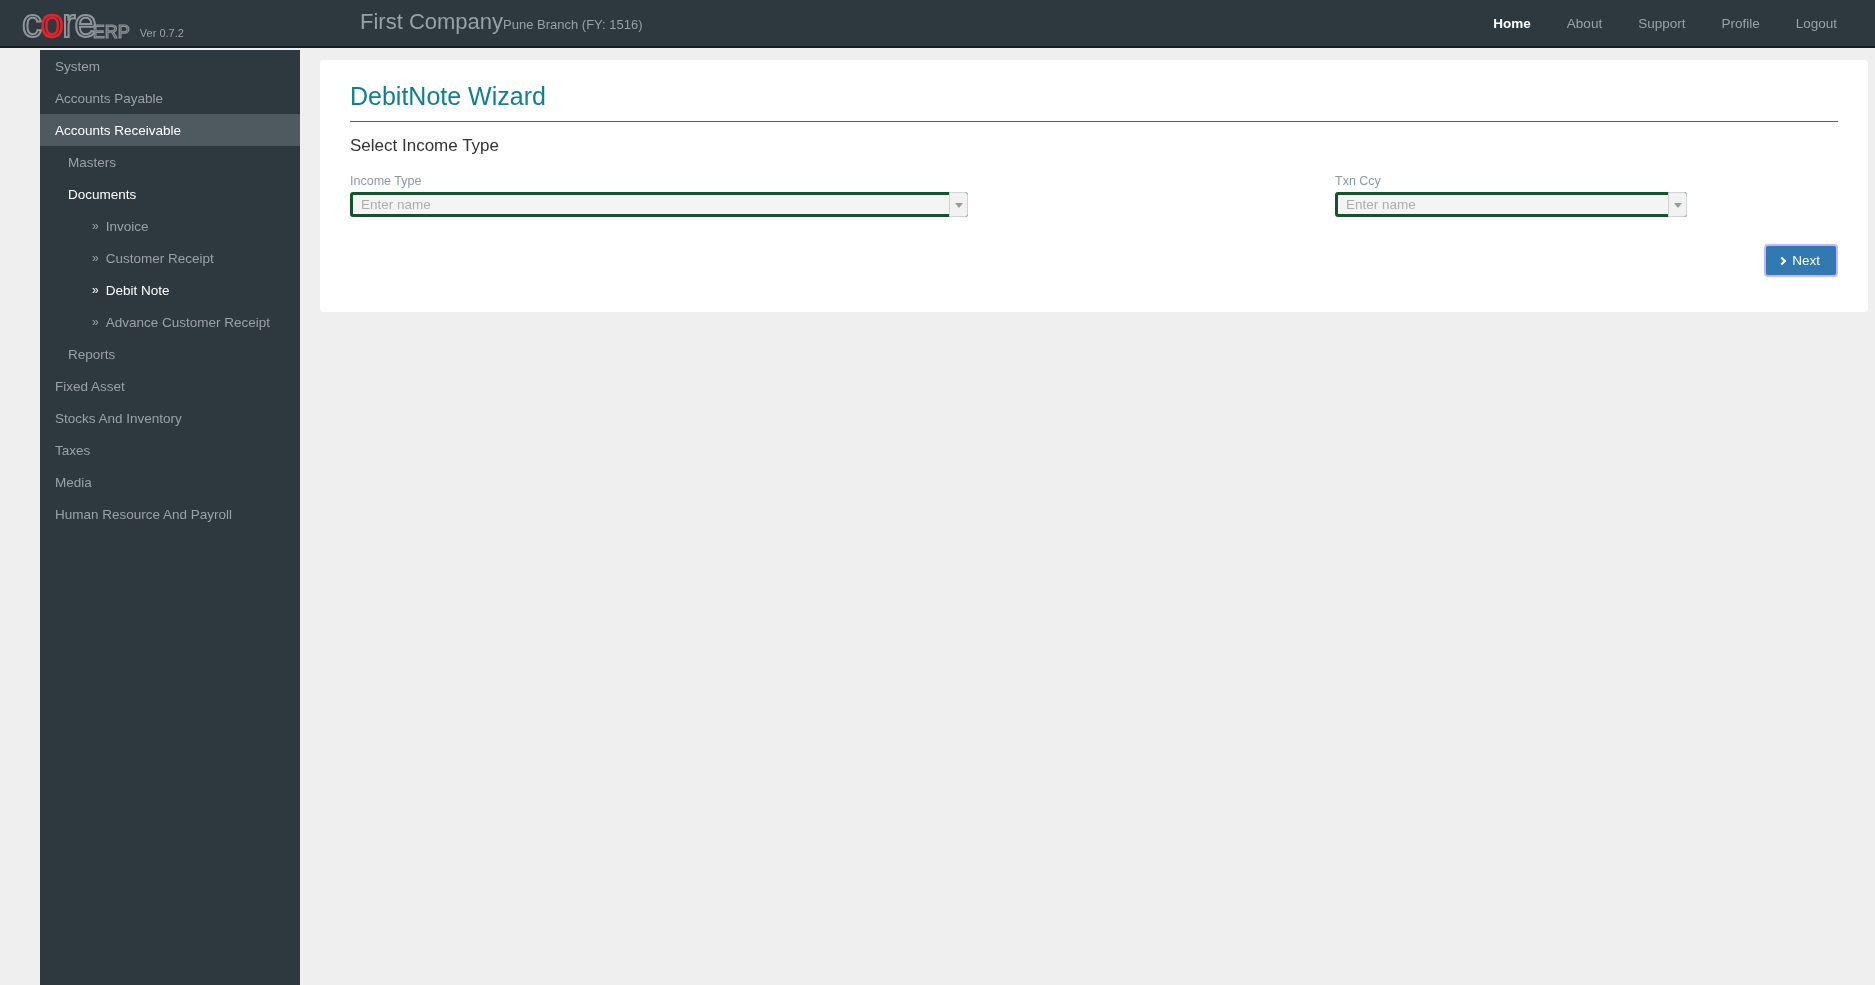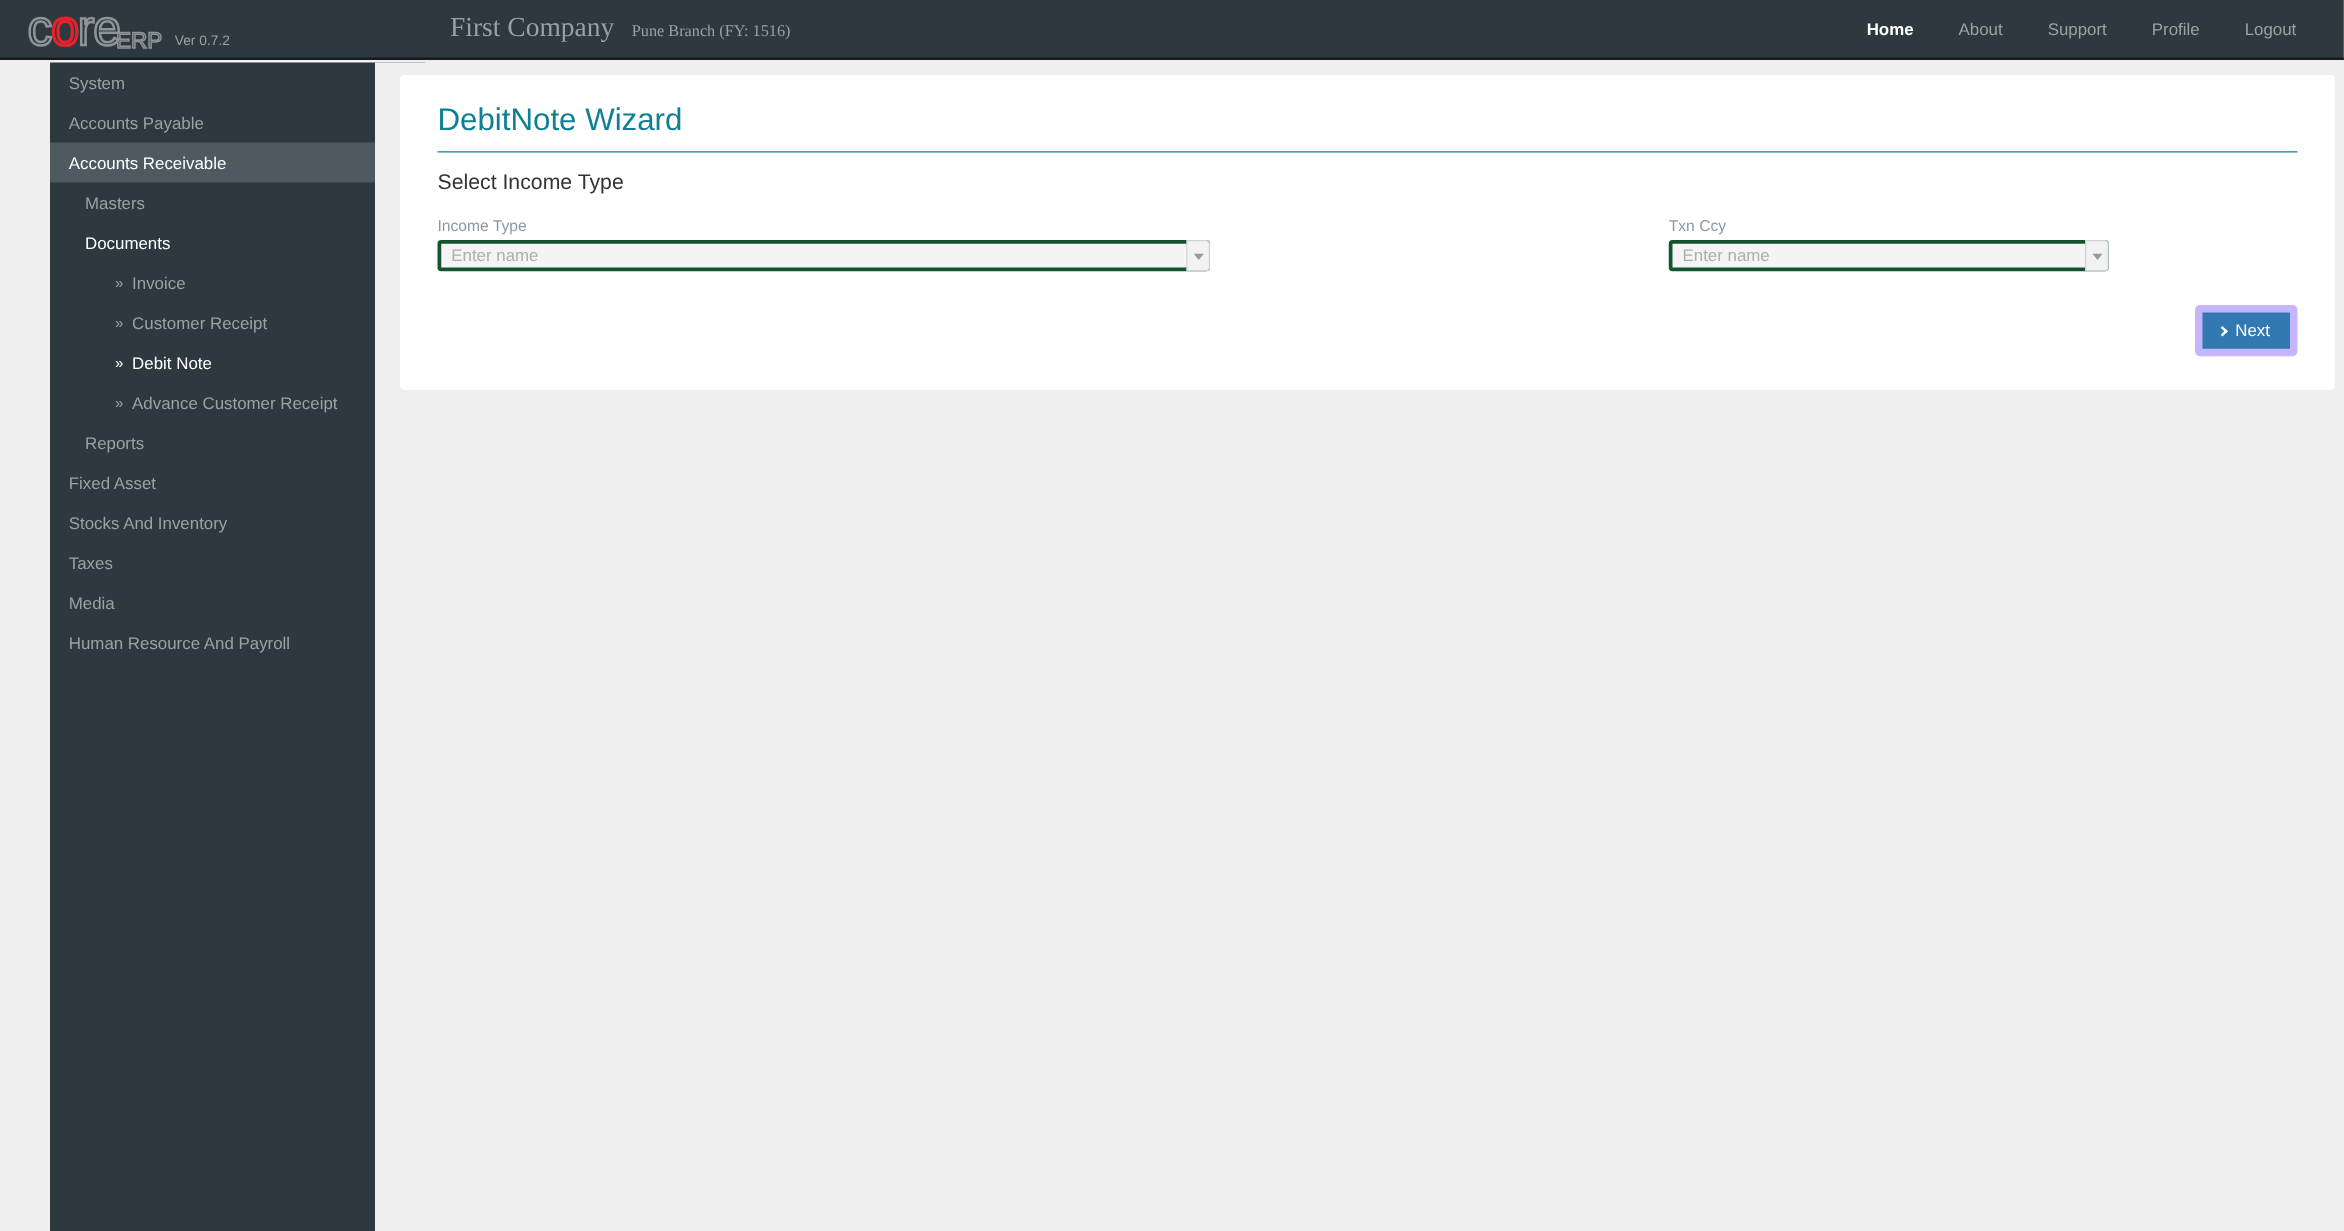--- a/index.html
+++ b/index.html
@@ -38,21 +38,21 @@
     letter-spacing: 0px; margin-left: -3px;
     position: relative; top: 9px;
   }
   .logo-ver {
     font-size: 11px; color: #9aa2a6;
     margin-left: 10px; position: relative; top: -2px;
   }
 
   .company-block {
     position: absolute; left: 360px; top: 9px;
-    display: flex; align-items: baseline; gap: 14px; font-family: Liberation Serif, serif;
+    display: flex; align-items: baseline; 
   }
   .company-name { font-size: 22px; color: #97a0a6; }
   .branch-name { font-size: 13px; color: #97a0a6; }
 
   .topnav {
     position: absolute; right: 20px; top: 0;
     height: 48px; display: flex; align-items: center; gap: 0;
   }
   .topnav a {
     display: inline-block;
@@ -204,21 +204,21 @@
   #field-ccy .txt { width: 352px; padding-right: 24px; }
 
   .btn-row {
     position: relative;
     height: 44px;
     margin-top: 18px;
   }
   .btn-next {
     position: absolute; right: 0; top: 6px;
     background: #3278b1;
-    border: 6px solid #c4b5fd;
+    border: 2px solid #c4b5fd;
     border-radius: 4px;
     color: #ffffff;
     font-size: 13.5px;
     font-family: "Liberation Sans", sans-serif;
     padding: 7px 16px 7px 13px;
     cursor: pointer;
     display: flex; align-items: center; gap: 7px;
   }
   .btn-chev {
     width: 6px; height: 6px;

